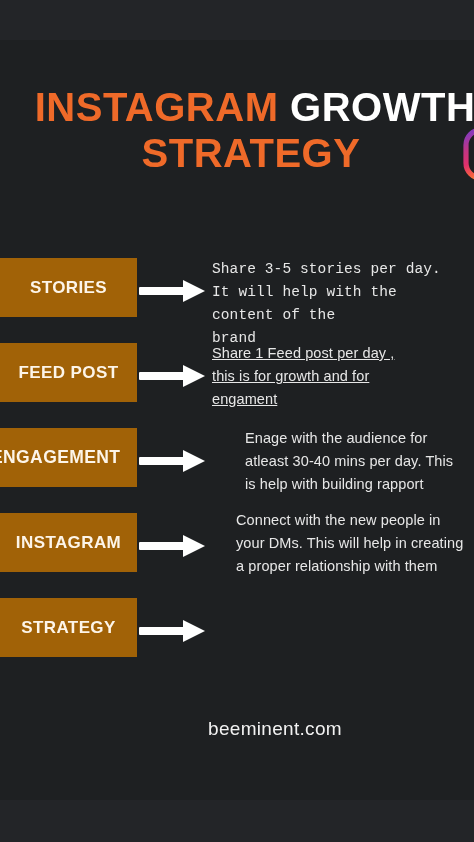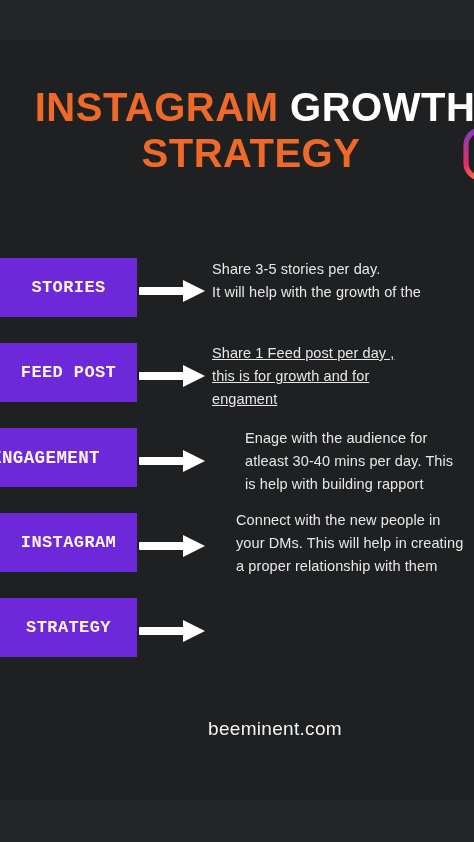--- a/index.html
+++ b/index.html
@@ -92,23 +92,22 @@
     position: relative;
     height: 85px;
   }
 
   .chip {
     position: absolute;
     left: 0;
     top: 0;
     width: 137px;
     height: 59px;
-    background: #6d28d9;
+    background: #a16207;
     overflow: hidden;
-    font-family: Liberation Mono, monospace;
   }
   .chip-label {
     position: absolute;
     left: 0;
     top: 0;
     width: 137px;
     height: 59px;
     display: flex;
     align-items: center;
     justify-content: center;
@@ -160,21 +159,21 @@
     top: 0;
     width: 252px;
     color: #e7e7e7;
     font-size: 14.5px;
     line-height: 23px;
     letter-spacing: 0.1px;
   }
   .row-text p { margin: 0; }
 
   
-  .row-1 .row-text { top: 0px; }
+  .row-1 .row-text { top: 0px; font-family: Liberation Mono, monospace; }
   .row-2 .row-text { top: -1px; text-decoration: underline; }
   .row-3 .row-text { top: -1px; margin-left: 33px; }
   .row-4 .row-text { top: -4px; margin-left: 24px; }
   .row-5 .row-text { top: 4px; }
 
   
   .footer {
     position: absolute;
     left: 0;
     top: 718px;
@@ -229,21 +228,22 @@
     <div class="row row-1">
       <div class="chip">
         <span class="chip-label">STORIES</span>
       </div>
       <div class="arrow">
         <span class="arrow-shaft"></span>
           <span class="arrow-head"></span>
       </div>
       <div class="row-text">
         <p>Share  3-5 stories per day.</p>
-        <p>It will help with the growth of the</p>
+        <p>It will help with the content of the</p>
+        <p>brand</p>
       </div>
     </div>
 
     <div class="row row-2">
       <div class="chip">
         <span class="chip-label">FEED POST</span>
       </div>
       <div class="arrow">
         <span class="arrow-shaft"></span>
           <span class="arrow-head"></span>

